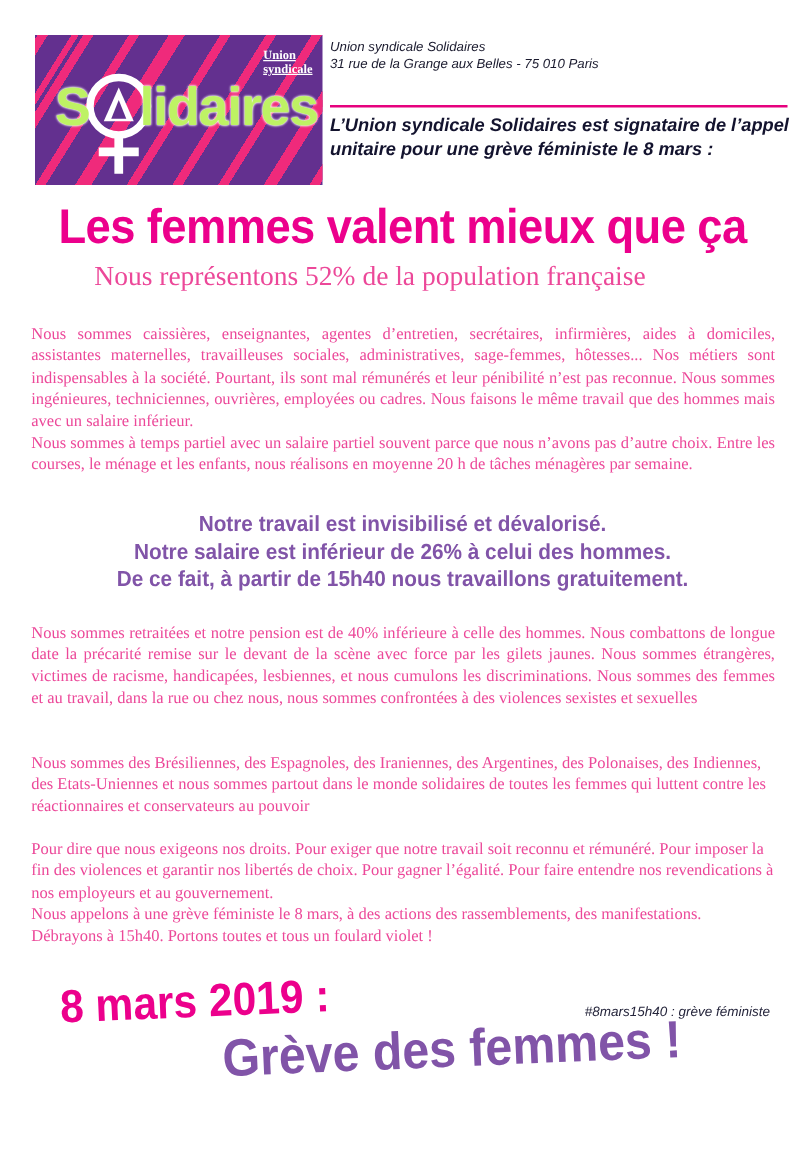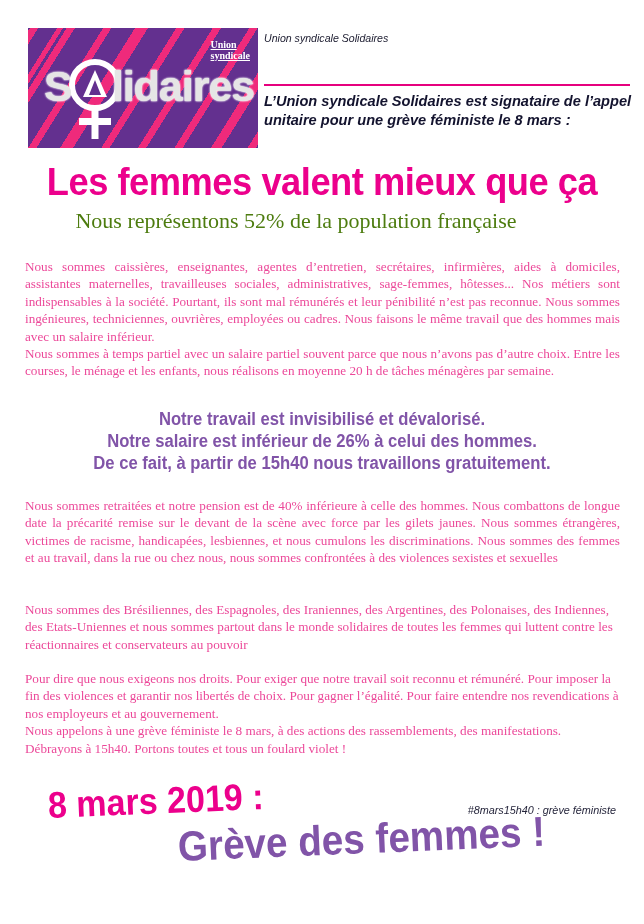--- a/index.html
+++ b/index.html
@@ -65,21 +65,21 @@
   }
   .logo-wordmark {
     position: absolute;
     left: 16px;
     top: 37px;
     font-family: "Liberation Sans", sans-serif;
     font-weight: bold;
     font-size: 43px;
     line-height: 43px;
     letter-spacing: -1px;
-    color: #e5e5e5;
+    color: #bef264;
     text-shadow:
        0 0 2px #ffffff, 0 0 2px #ffffff;
     z-index: 4;
   }
   .logo-wordmark .wm-s { }
   .logo-wordmark .wm-gap {
     display: inline-block;
     width: 40px;
   }
   .logo-symbol {
@@ -153,21 +153,21 @@
   }
   .subhead {
     position: absolute;
     left: 0;
     top: 207px;
     width: 592px;
     text-align: center;
     font-family: "Liberation Serif", serif;
     font-size: 22px;
     line-height: 28px;
-    color: #4d7c0f;
+    color: #ec4899;
   }
 
   
   .para {
     position: absolute;
     left: 25px;
     width: 595px;
     font-family: "Liberation Serif", serif;
     font-size: 13.2px;
     line-height: 17.4px;
@@ -259,20 +259,21 @@
     <div class="logo-wordmark"><span class="wm-s">S</span><span class="wm-gap"></span><span class="wm-rest">lidaires</span></div>
 
     <div class="logo-union">
       <div>Union</div>
       <div>syndicale</div>
     </div>
   </div>
 
   <div class="contact">
     <div>Union syndicale Solidaires</div>
+    <div>31 rue de la Grange aux Belles - 75 010 Paris</div>
   </div>
 
   <div class="rule"></div>
 
   <div class="signatory">L’Union syndicale Solidaires est signataire de l’appel unitaire pour une grève féministe le 8 mars :</div>
 </div>
 
 <div class="headline">Les femmes valent mieux que ça</div>
 <div class="subhead">Nous représentons 52% de la population française</div>
 

